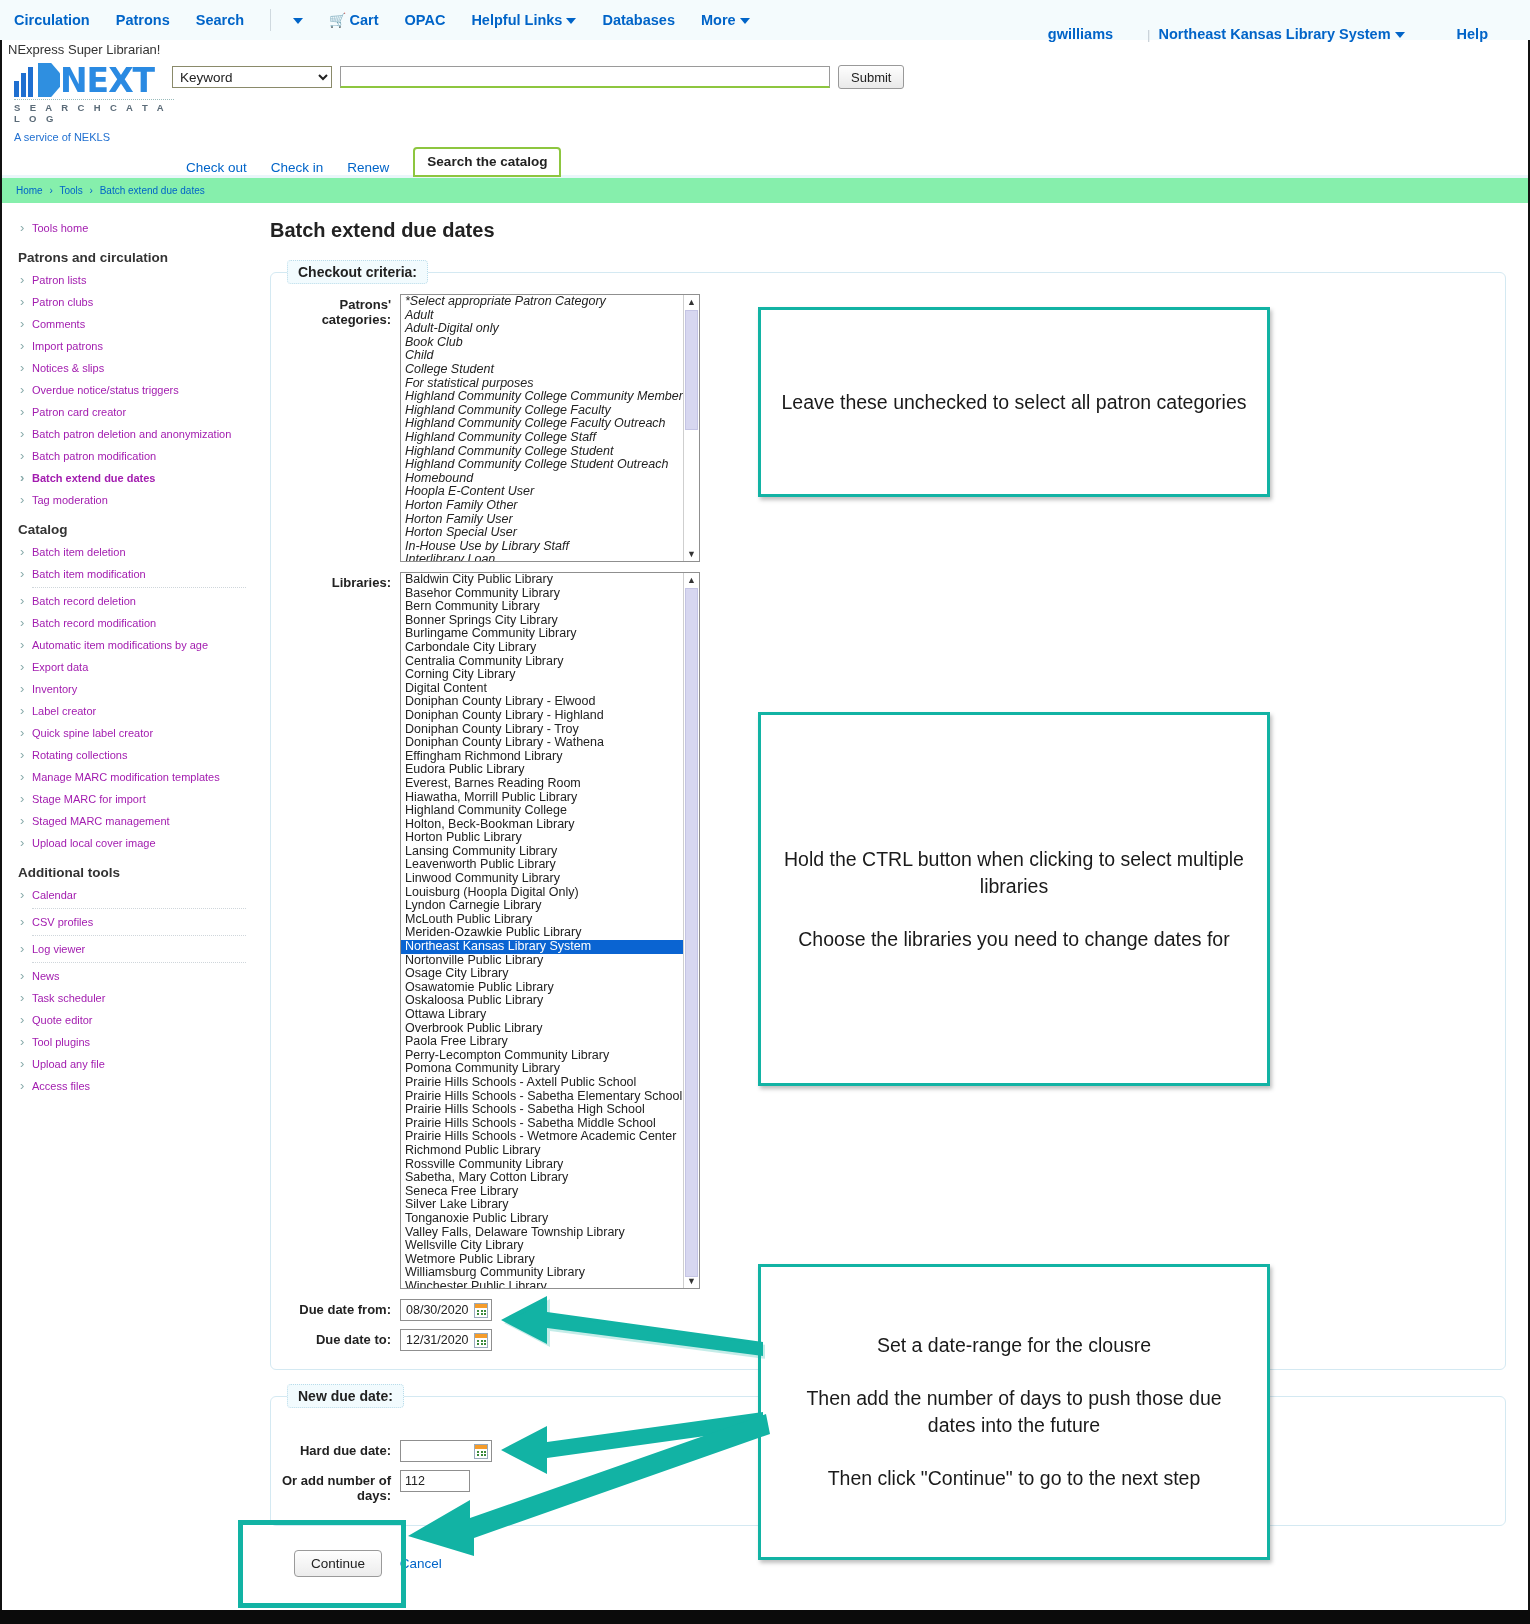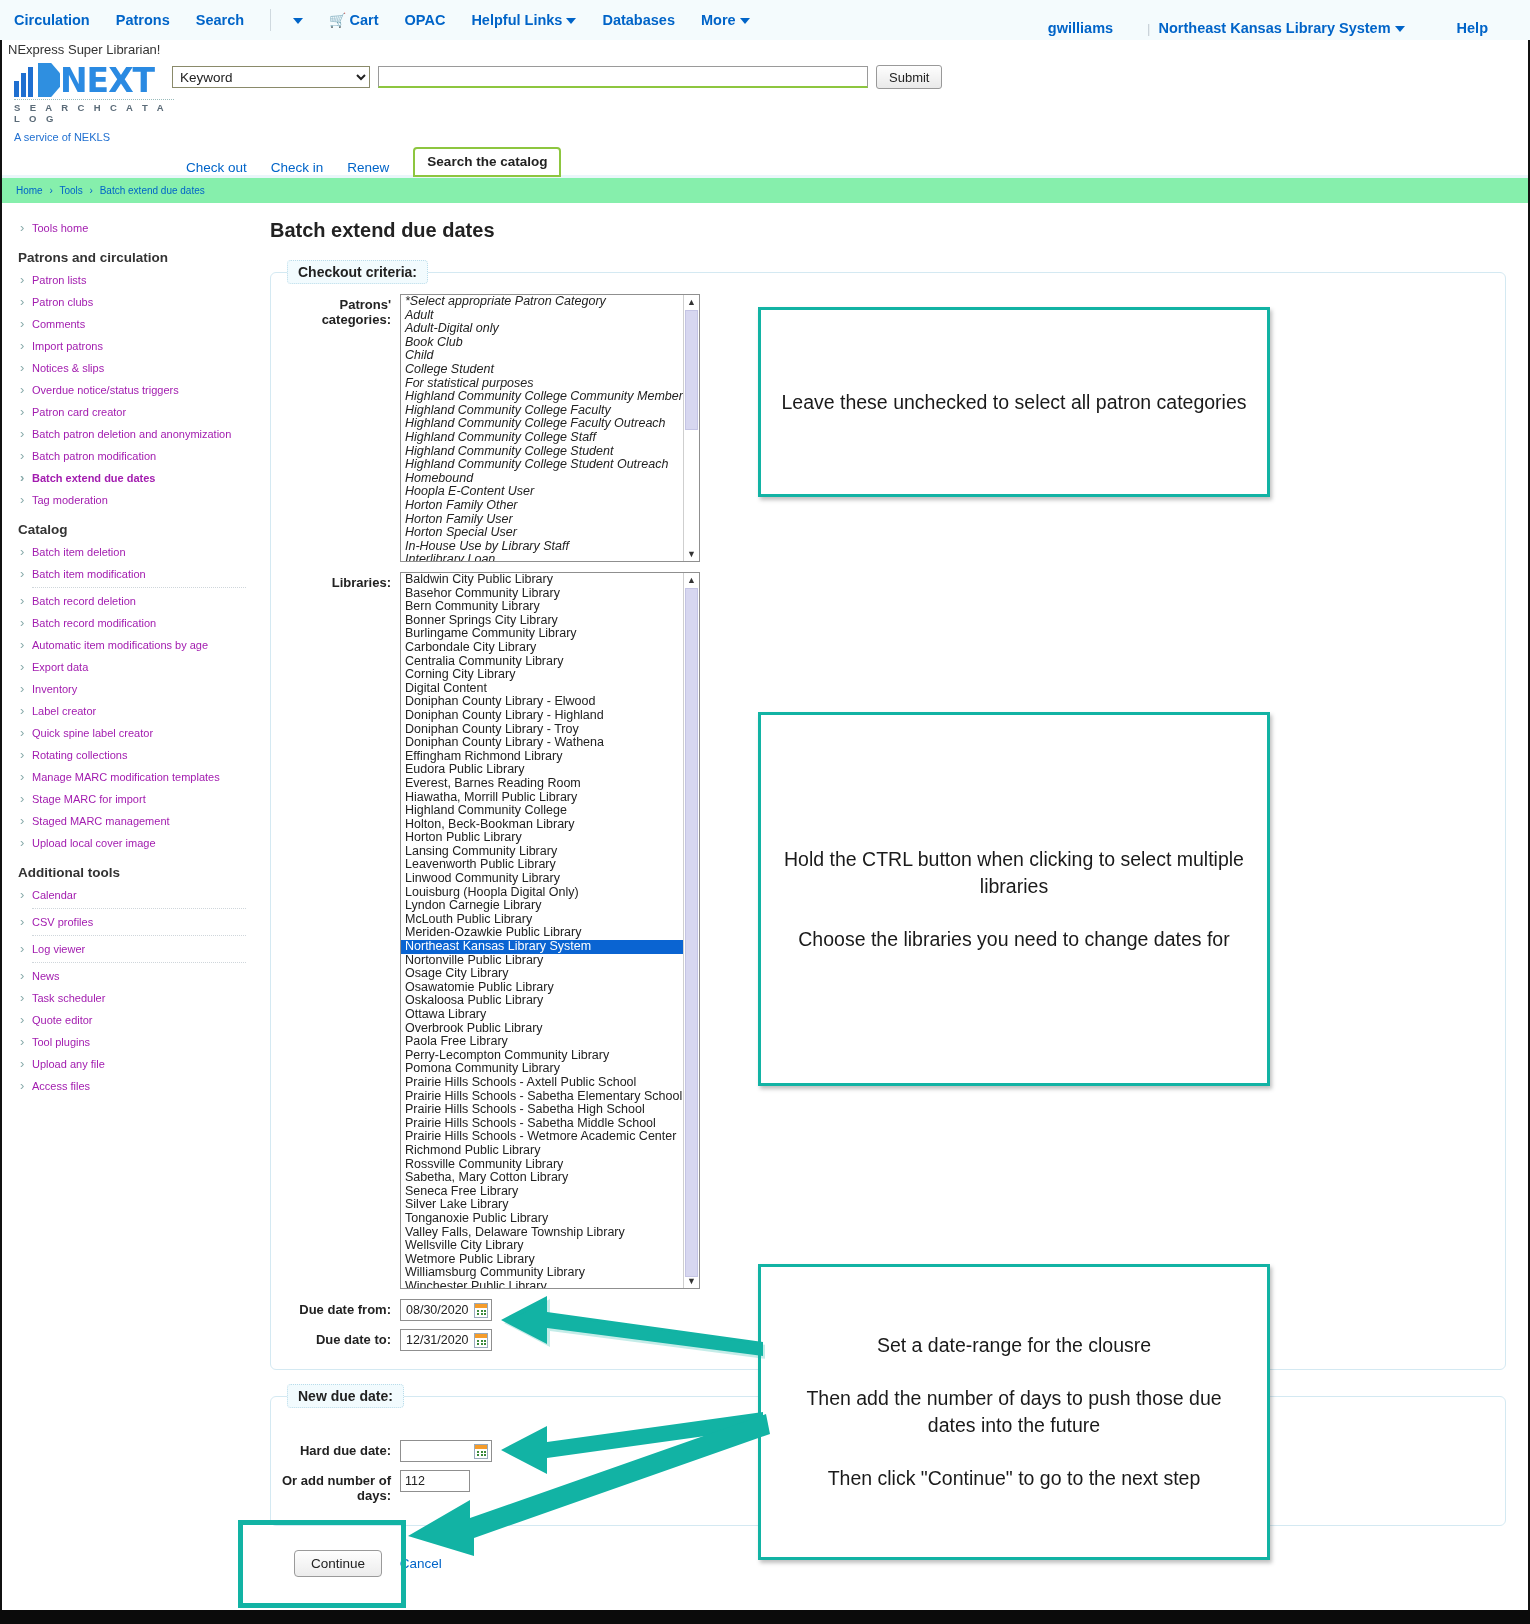--- a/index.html
+++ b/index.html
@@ -23,21 +23,21 @@
   }
   .topnav a, .topnav span.nv {
     color:#0064c8; font-weight:bold; font-size:14.5px;
     margin-right:26px; text-decoration:none; white-space:nowrap;
   }
   .nv-sep { width:1px; height:22px; background:#cfd9df; margin-right:18px; }
   .caret { display:inline-block; width:0;height:0;
     border-left:5px solid transparent;border-right:5px solid transparent;
     border-top:6px solid #0064c8; vertical-align:middle; margin-left:4px;}
   .cart-ico { display:inline-block; font-size:14px; margin-right:3px;}
-  .topright { position:absolute; right:16px; top:8px; height:40px;
+  .topright { position:absolute; right:16px; top:14px; height:40px;
     display:flex; align-items:center; }
   .topright a { color:#0064c8; font-weight:bold; font-size:14.5px; text-decoration:none; }
   .pipe { color:#cfa; color:#c3cdd4; margin:0 8px; }
 
   
   .supertag { font-size:13px; color:#333; padding:2px 0 2px 8px; background:#fff;}
   .header-wrap { display:flex; background:#fff; padding-bottom:4px; }
   .brandcol { width:172px; padding-left:14px; box-sizing:border-box;}
   .logo { margin-top:4px; }
   .logo-row { display:flex; align-items:flex-end; }
@@ -48,21 +48,21 @@
   .logo-next { font-size:33px; font-weight:bold; color:#2a8ae2; letter-spacing:-1px;
      line-height:32px; font-family:"DejaVu Sans", sans-serif; }
   .logo-sub { font-size:9.5px; letter-spacing:3.4px; color:#5b6b78; font-weight:bold;
      border-top:1px dotted #9bb; padding-top:2px; margin-top:2px; width:160px;}
   .logo-nekls { font-size:11px; color:#1f6fd0; margin-top:7px; }
 
   .searchcol { flex:1; padding-top:6px; }
   .lbl-keywords { color:#6f7b85; font-size:13.5px; margin-bottom:6px;}
   .searchrow { display:flex; align-items:center; }
   .sel-keyword {
-     width:198px; height:22px; font-size:13.5px; padding:1px 3px;
+     width:160px; height:22px; font-size:13.5px; padding:1px 3px;
      border:1px solid #8a8a6a; background:#fff; color:#222;
      font-family:"Liberation Sans", sans-serif; box-sizing:border-box;}
   .txt-search { width:490px; height:22px; margin-left:8px; box-sizing:border-box;
      border:1px solid #9a9a9a; border-bottom:2px solid #8dc63f; background:#fff;}
   .btn-submit { margin-left:8px; height:24px; padding:2px 12px; font-size:13px;
      border:1px solid #999; background:linear-gradient(#fefefe,#e9e9e9);
      border-radius:3px; color:#222; font-family:"Liberation Sans", sans-serif;}
   .tabsrow { display:flex; align-items:flex-end; margin-top:7px; padding-left:14px;}
   .tabsrow a { color:#0064c8; font-size:13.5px; margin-right:24px; text-decoration:none; }
   .tab-active { border:2px solid #8dc63f; border-radius:4px 4px 0 0;

